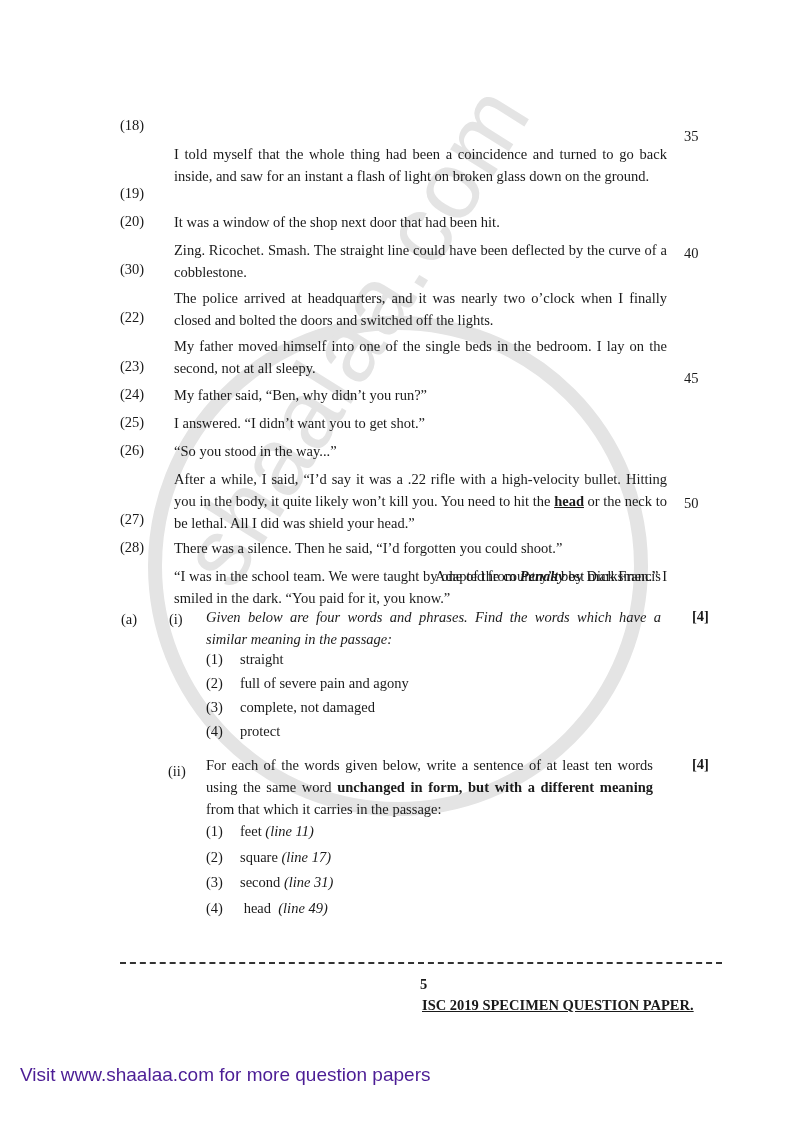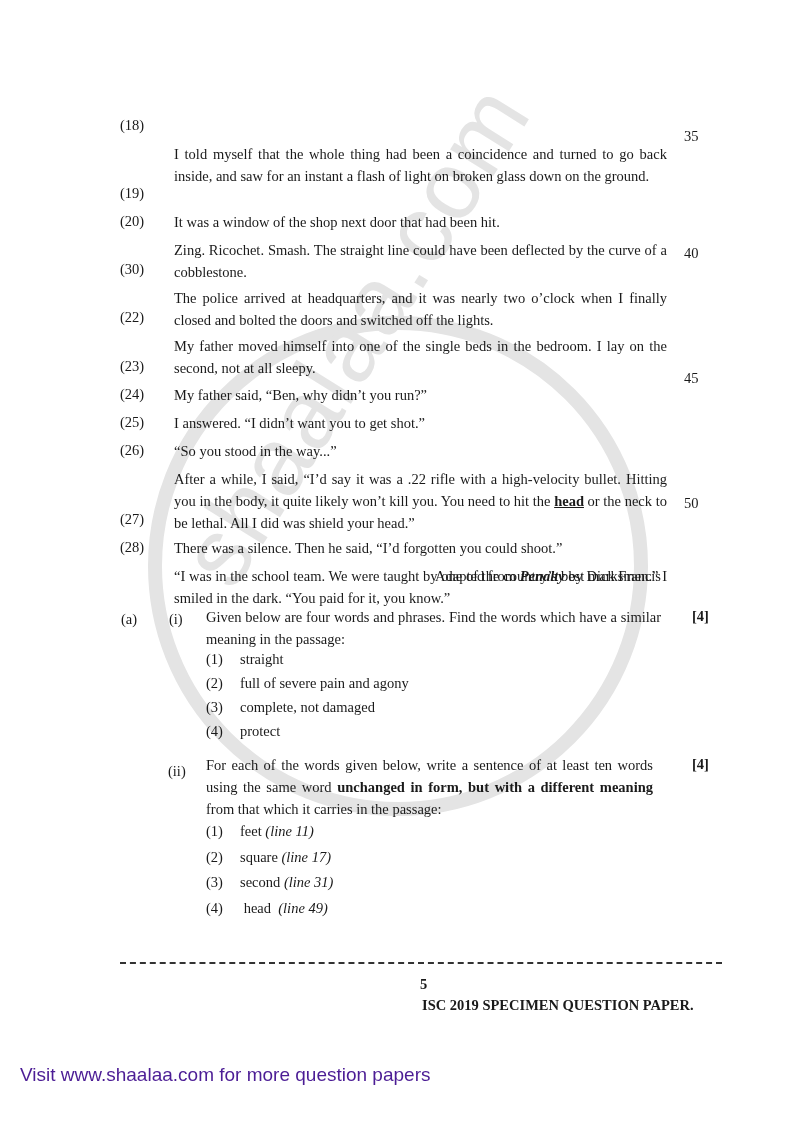--- a/index.html
+++ b/index.html
@@ -20,33 +20,33 @@
     .para .num { position: absolute; left: 120px; top: 16px; text-align: right; }
     .para .txt { position: absolute; left: 174px; width: 493px; text-align: justify; margin-top: 45px; }
     .para .line-no { position: absolute; left: 684px; text-align: right; }
 
     .source { position: absolute; left: 168px; width: 493px; text-align: right; z-index: 1; font-size: 14.5px; top: 568px; }
     .source b i { font-weight: bold; font-style: italic; text-align: center; }
 
     .q { position: absolute; z-index: 1; font-size: 14.5px; line-height: 22px; }
     .q-a { left: 121px; top: 608px; }
     .q-i { left: 169px; top: 608px; }
-    .q-i-txt { left: 206px; top: 606px; width: 455px; text-align: justify; }
+    .q-i-txt { left: 206px; top: 606px; width: 455px; text-align: justify; font-style: italic; }
     .marks { position: absolute; left: 692px; z-index: 1; font-weight: bold; font-size: 14.5px; }
 
     .sub { position: absolute; z-index: 1; font-size: 14.5px; }
     .sub .sn { position: absolute; left: 0; }
     .sub .st { position: absolute; left: 34px; white-space: nowrap; }
 
     .q-ii { left: 168px; top: 760px; }
     .q-ii-txt { left: 206px; top: 754px; width: 447px; text-align: justify; }
 
     .rule { position: absolute; left: 120px; top: 962px; width: 602px; height: 0; border-top: 2px dashed #333; z-index: 1; }
     .pgnum { position: absolute; left: 420px; top: 976px; font-weight: bold; font-size: 14.5px; }
-    .footer-title { position: absolute; left: 422px; top: 997px; font-weight: bold; font-size: 14.5px; }
+    .footer-title { position: absolute; left: 422px; top: 997px; font-weight: bold; font-size: 14.5px; text-decoration: underline; }
     .visit { position: absolute; left: 20px; top: 1064px; font-family: "Liberation Sans", sans-serif; font-size: 19px; color: #4c1d95; }
     .bold-u { font-weight: bold; text-decoration: underline; }
   </style>
 </head>
 <body>
 
 <div class="watermark"></div>
 <div class="watermark-text">shaalaa.com</div>
 
 <div class="para" style="top:98px">

